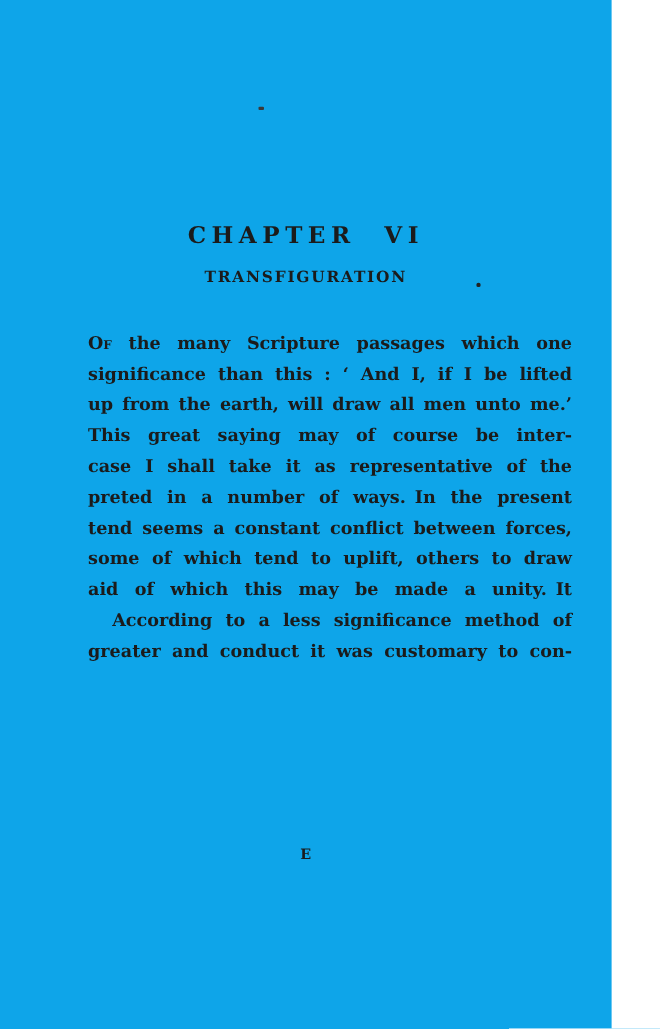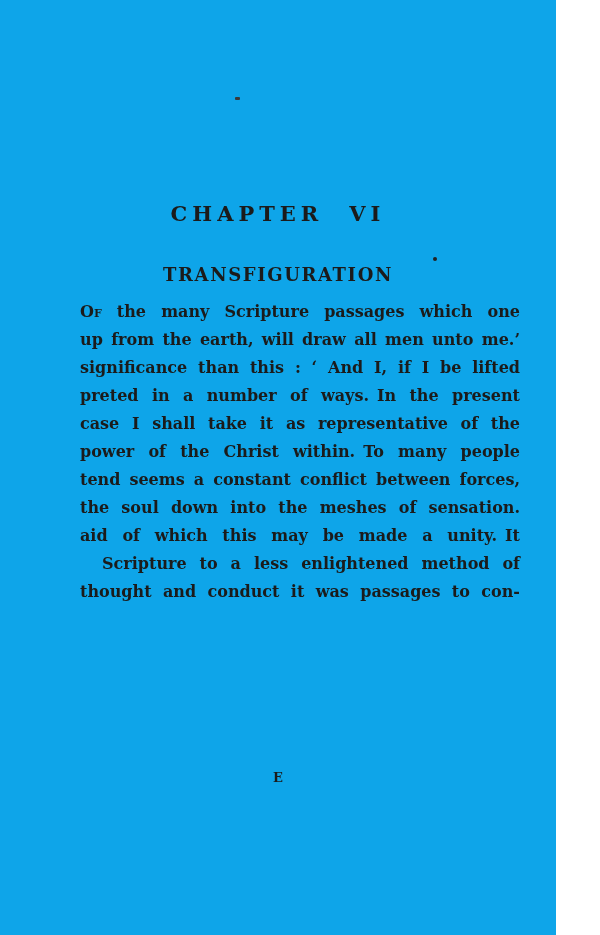--- a/index.html
+++ b/index.html
@@ -31,25 +31,25 @@
     left: 0;
     width: 100%;
     text-align: center;
     font-size: 21px;
     font-weight: bold;
     letter-spacing: 5px;
     white-space: pre;
   }
   .sub-heading {
     position: absolute;
-    top: 264px;
+    top: 244px;
     left: 0;
     width: 100%;
     text-align: center;
-    font-size: 18px;
+    font-size: 14px;
     font-weight: bold;
     letter-spacing: 1.6px;
   }
   .subtitle-dot {
     position: absolute;
     left: 433px;
     top: 257px;
     width: 4px;
     height: 4px;
     background: #222222;
@@ -97,27 +97,27 @@
   <div class="scan-speck"></div>
 
   <div class="chapter-heading">CHAPTER VI</div>
 
   <div class="sub-heading">TRANSFIGURATION</div>
 
   <div class="subtitle-dot"></div>
 
   <div class="body-block">
     <div class="bline"><span class="sc">Of</span><span> the many Scripture passages which one</span></div>
+    <div class="bline">significance than this : ‘ And I, if I be lifted</div>
     <div class="bline">up from the earth, will draw all men unto me.’</div>
-    <div class="bline">significance than this : ‘ And I, if I be lifted</div>
+    <div class="bline">This great saying may of course be inter-</div>
+    <div class="bline">case I shall take it as representative of the</div>
     <div class="bline">preted in a number of ways. In the present</div>
-    <div class="bline">case I shall take it as representative of the</div>
-    <div class="bline">power of the Christ within. To many people</div>
     <div class="bline">tend seems a constant conflict between forces,</div>
-    <div class="bline">the soul down into the meshes of sensation.</div>
+    <div class="bline">some of which tend to uplift, others to draw</div>
     <div class="bline">aid of which this may be made a unity. It</div>
-    <div class="bline indent">Scripture to a less enlightened method of</div>
-    <div class="bline">thought and conduct it was passages to con-</div>
+    <div class="bline indent">According to a less significance method of</div>
+    <div class="bline">greater and conduct it was customary to con-</div>
   </div>
 
   <div class="signature-mark">E</div>
 
 </div>
 
 </body></html>

